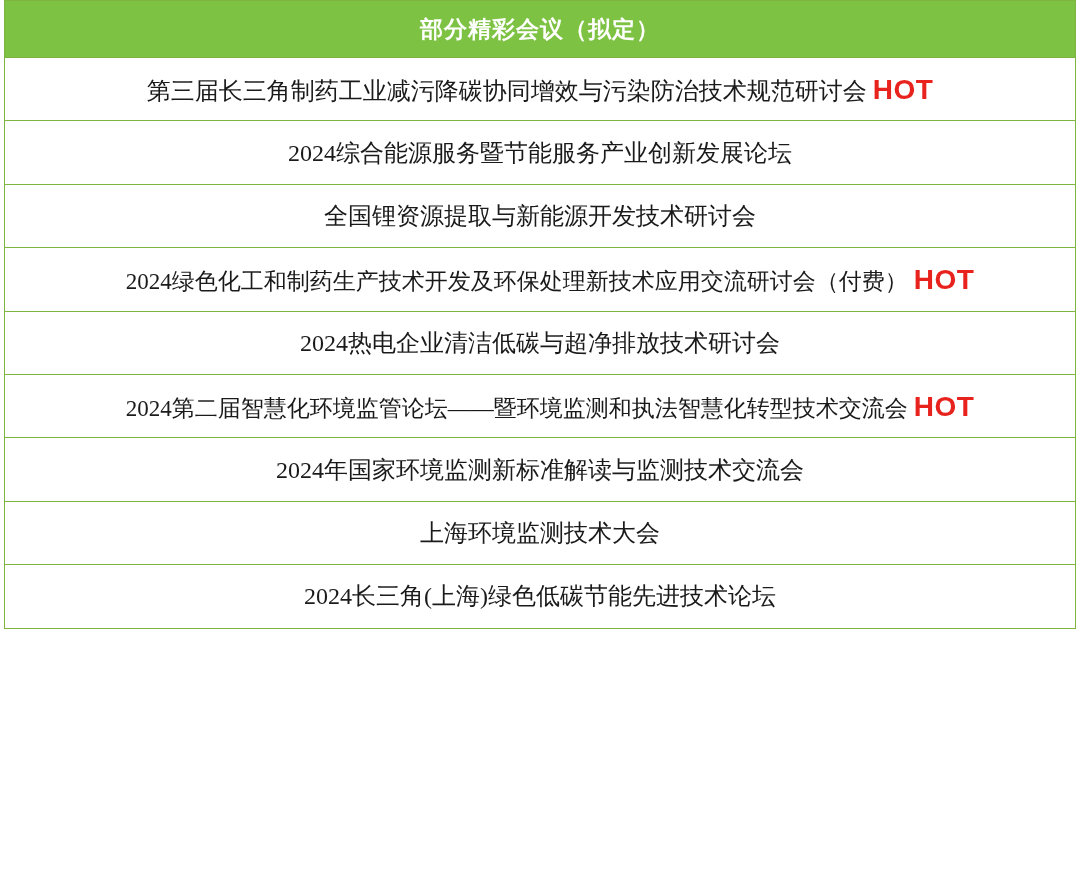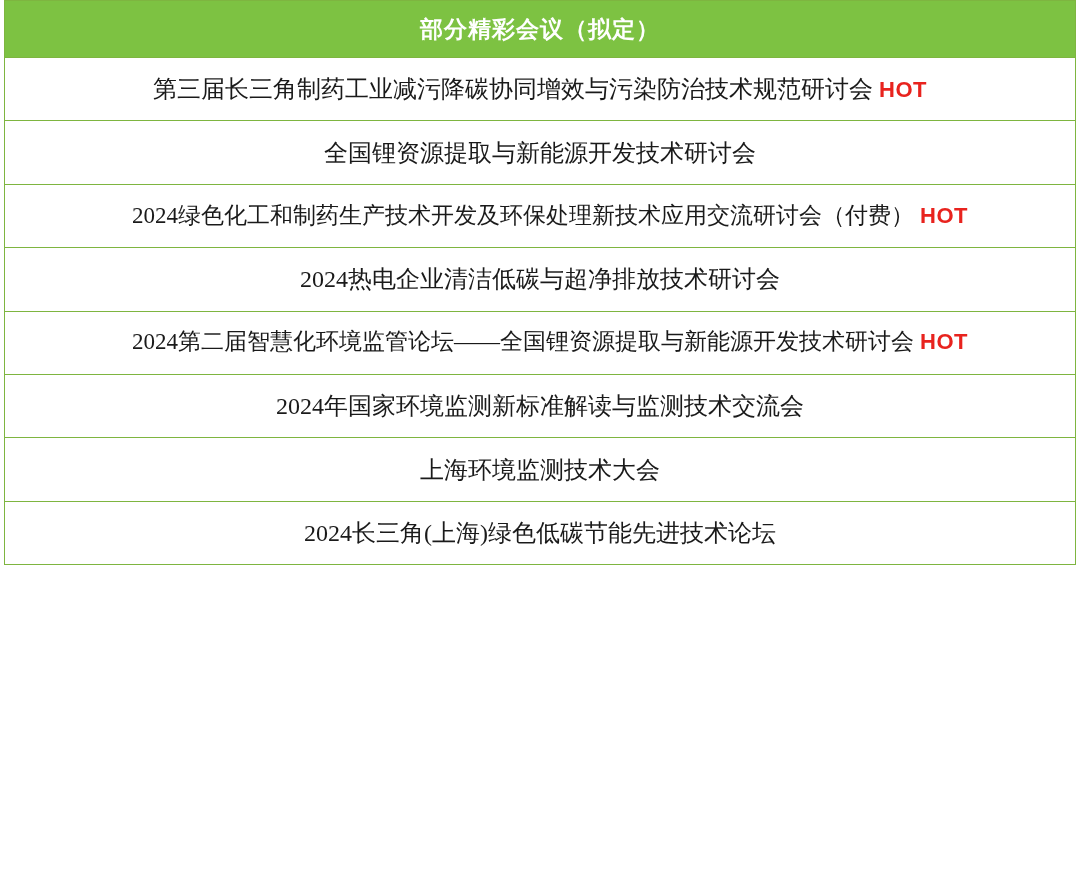--- a/index.html
+++ b/index.html
@@ -46,21 +46,21 @@
     line-height: 1.25;
     white-space: nowrap;
   }
   .row-cell.small {
     font-size: 23px;
     padding-left: 30px;
   }
   .tag {
     font-family: "Liberation Sans", sans-serif;
     font-weight: bold;
-    font-size: 22px;
+    font-size: 28px;
     color: #e8231e;
     margin-left: 6px;
     letter-spacing: 0.5px;
   }
 </style>
 </head>
 <body>
 
 <div class="table-wrap">
   <table class="tbl">
@@ -68,36 +68,41 @@
       <tr>
         <td class="header-cell">部分精彩会议（拟定）</td>
       </tr>
       <tr>
         <td class="row-cell">
           <span>第三届长三角制药工业减污降碳协同增效与污染防治技术规范研讨会</span><span class="tag">HOT</span>
         </td>
       </tr>
       <tr>
         <td class="row-cell">
+          <span>2024综合能源服务暨节能服务产业创新发展论坛</span>
+        </td>
+      </tr>
+      <tr>
+        <td class="row-cell">
           <span>全国锂资源提取与新能源开发技术研讨会</span>
         </td>
       </tr>
       <tr>
         <td class="row-cell small">
           <span>2024绿色化工和制药生产技术开发及环保处理新技术应用交流研讨会（付费）</span><span class="tag">HOT</span>
         </td>
       </tr>
       <tr>
         <td class="row-cell">
           <span>2024热电企业清洁低碳与超净排放技术研讨会</span>
         </td>
       </tr>
       <tr>
         <td class="row-cell small">
-          <span>2024第二届智慧化环境监管论坛——全国锂资源提取与新能源开发技术研讨会</span><span class="tag">HOT</span>
+          <span>2024第二届智慧化环境监管论坛——暨环境监测和执法智慧化转型技术交流会</span><span class="tag">HOT</span>
         </td>
       </tr>
       <tr>
         <td class="row-cell">
           <span>2024年国家环境监测新标准解读与监测技术交流会</span>
         </td>
       </tr>
       <tr>
         <td class="row-cell">
           <span>上海环境监测技术大会</span>

